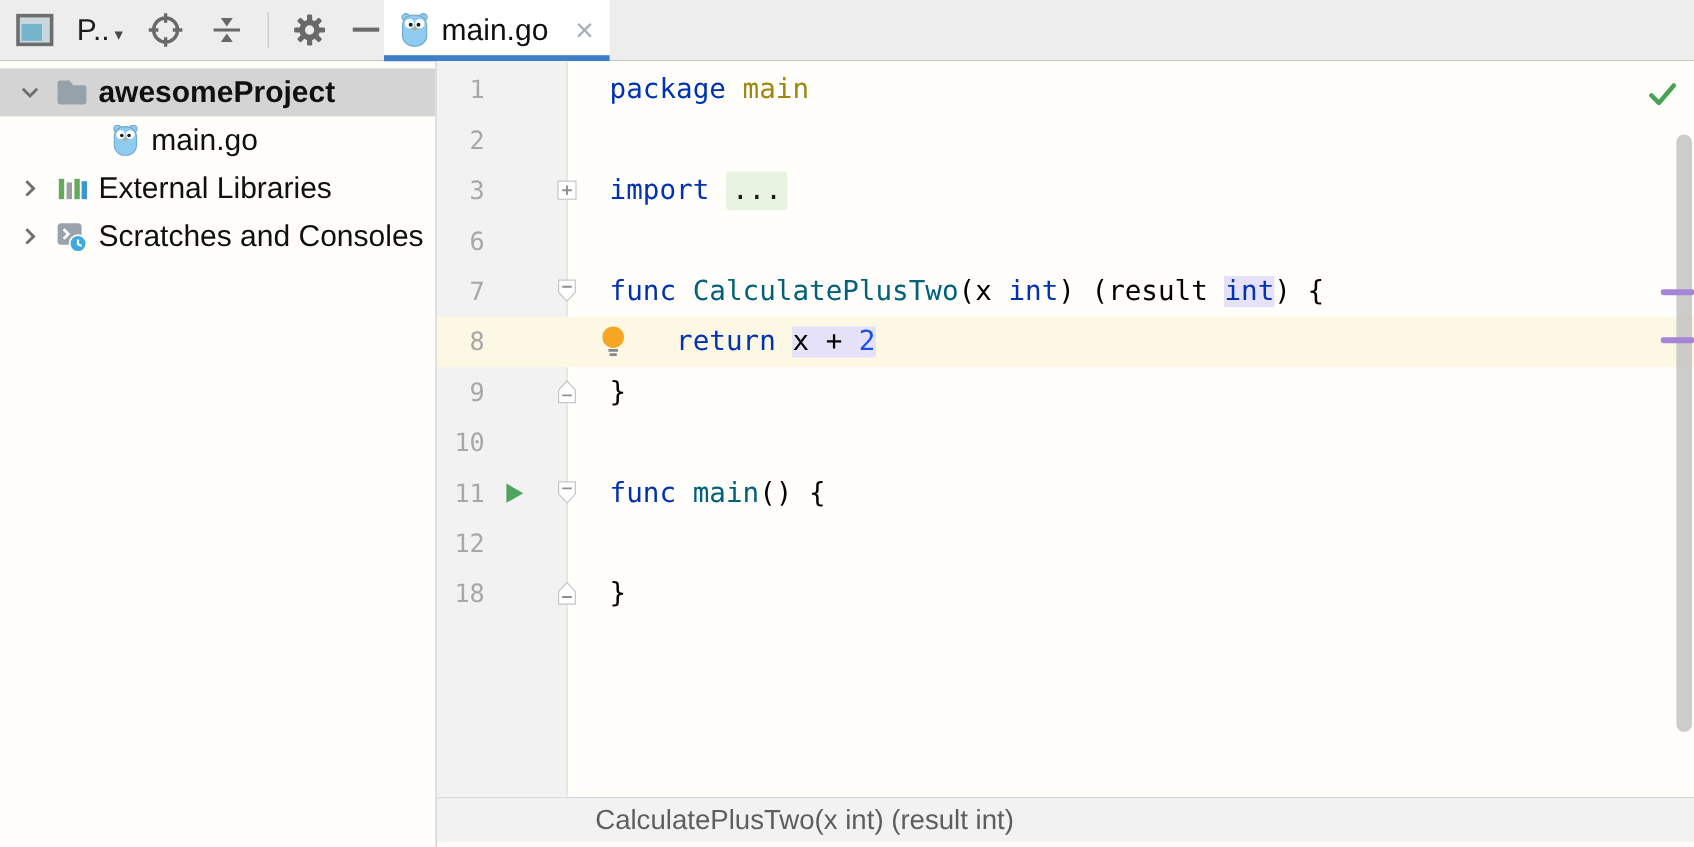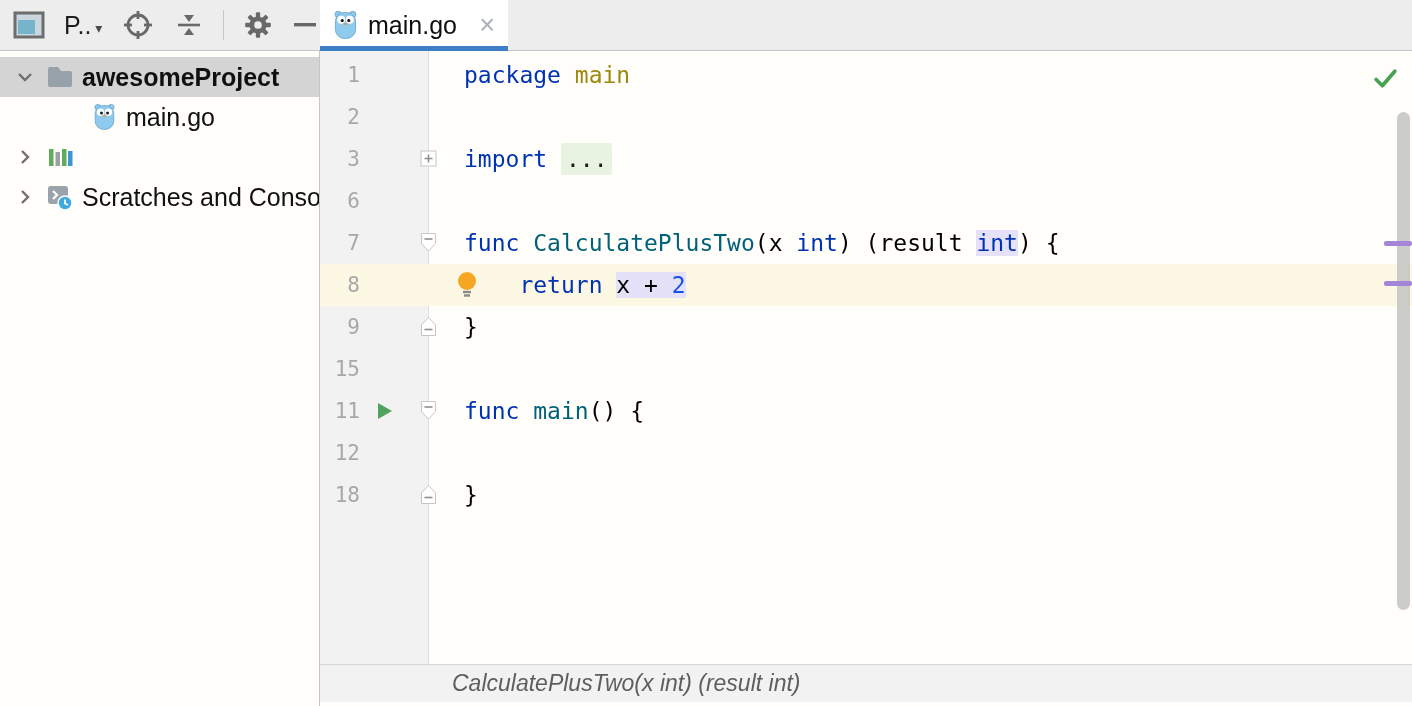--- a/index.html
+++ b/index.html
@@ -14,21 +14,21 @@
   .dd-arrow{font-size:14px;color:#4a4a4a;padding-top:6px;}
   .tool-sep{width:1px;height:30px;background:#c6c6c6;}
   .tabbar{flex:1;display:flex;background:#ededed;}
   .tab{width:188px;box-sizing:border-box;background:#ffffff;display:flex;align-items:center;
        gap:10px;padding:0 13px;position:relative;}
   .tab::after{content:"";position:absolute;left:0;right:0;bottom:-1px;height:5px;background:#3d7ec7;}
   .tab-title{font-size:25px;color:#0f0f0f;flex:1;}
   .tab-close{font-size:27px;color:#a9b2ba;line-height:1;}
   
   .main{display:flex;height:655px;}
-  .sidebar{width:320px;flex:none;box-sizing:border-box;border-right:1px solid #c6c6c6;
+  .sidebar{width:364px;flex:none;box-sizing:border-box;border-right:1px solid #c6c6c6;
            background:#fffefa;padding-top:6px;overflow:hidden;}
   .tree-row{height:40px;display:flex;align-items:center;gap:8px;font-size:25px;color:#101010;
             white-space:nowrap;}
   .tree-row.selected{background:#d4d4d4;}
   .tree-chevron{width:26px;flex:none;display:flex;justify-content:center;align-items:center;}
   .tree-icon{width:28px;flex:none;display:flex;justify-content:center;align-items:center;}
   .tree-label{white-space:nowrap;}
   .tree-label.bold{font-weight:bold;}
   
   .editor-col{flex:1;min-width:0;display:flex;flex-direction:column;}
@@ -56,21 +56,21 @@
             background:#ececec;border-radius:7px;padding:2px 7px;margin:0 2px;}
   .check-icon{position:absolute;top:14px;right:13px;}
   .scroll-thumb{position:absolute;right:2px;top:61px;width:13px;height:498px;
                 background:#bfbfbf;opacity:.8;border-radius:7px;z-index:2;}
   .stripe-mark{position:absolute;right:0;width:28px;height:5px;background:#a585d8;
                border-radius:2px;z-index:3;}
   .stripe-mark.m1{top:190px;}
   .stripe-mark.m2{top:230px;}
   
   .statusbar{height:38px;box-sizing:border-box;background:#f2f2f2;border-top:1px solid #d6d6d6;
-             display:flex;align-items:center;padding-left:132px;font-size:23px;color:#5e5e5e;font-style:italic;}
+             display:flex;align-items:center;padding-left:132px;font-size:23px;color:#5e5e5e;}
 </style>
 </head>
 <body>
 
 <div class="app">
 
   <div class="topbar">
     <div class="toolbar-left">
       <span class="tool-btn">
         <svg width="32" height="28" viewBox="0 0 32 28">
@@ -178,20 +178,21 @@
             </svg>
           </span>
     <span class="tree-icon">
             <svg width="26" height="26" viewBox="0 0 26 26">
               <rect x="2" y="5" width="4.5" height="17" fill="#62ab5c"></rect>
               <rect x="8.5" y="8" width="4.5" height="14" fill="#9aa0a6"></rect>
               <rect x="15" y="5" width="4.5" height="17" fill="#62ab5c"></rect>
               <rect x="21" y="7" width="4.5" height="15" fill="#3e96d1"></rect>
             </svg>
           </span>
+    <span class="tree-label">External Libraries</span>
   </div>
         <div class="tree-row" style="padding-left: 12px;">
     <span class="tree-chevron">
             <svg width="22" height="22" viewBox="0 0 22 22">
               <path d="M8 5 L14 11 L8 17" stroke="#6f6f6f" stroke-width="2.4" fill="none"></path>
             </svg>
           </span>
     <span class="tree-icon">
             <svg width="27" height="27" viewBox="0 0 27 27">
               <rect x="1" y="2" width="20" height="18" rx="3" fill="#9aa3ab"></rect>
@@ -247,21 +248,21 @@
             </div>
             <div class="line">
     <span class="lnum">9</span>
     <span class="code"><span class="tok pl">}</span></span>
   <span class="fold-icon"><svg width="17" height="21" viewBox="0 0 17 21">
                   <path d="M8.5 1.5 l7 7.5 v10.5 h-14 v-10.5 z" fill="#fff" stroke="#c6c6c6"></path>
                   <path d="M4.5 13.5 h8" stroke="#8f8f8f" stroke-width="1.6"></path>
                 </svg></span>
             </div>
             <div class="line">
-    <span class="lnum">15</span>
+    <span class="lnum">10</span>
     <span class="code"></span>
   </div>
             <div class="line">
     <span class="lnum">11</span>
     <span class="code"><span class="tok kw">func </span><span class="tok fn">main</span><span class="tok pl">() {</span></span>
   <span class="run-icon"><svg width="18" height="20" viewBox="0 0 18 20">
                   <path d="M2 2 L16 10 L2 18 Z" fill="#4fa35f"></path>
                 </svg></span>
               <span class="fold-icon"><svg width="17" height="21" viewBox="0 0 17 21">
                   <path d="M1.5 1.5 h14 v10 l-7 7.5 -7 -7.5 z" fill="#fff" stroke="#c6c6c6"></path>

